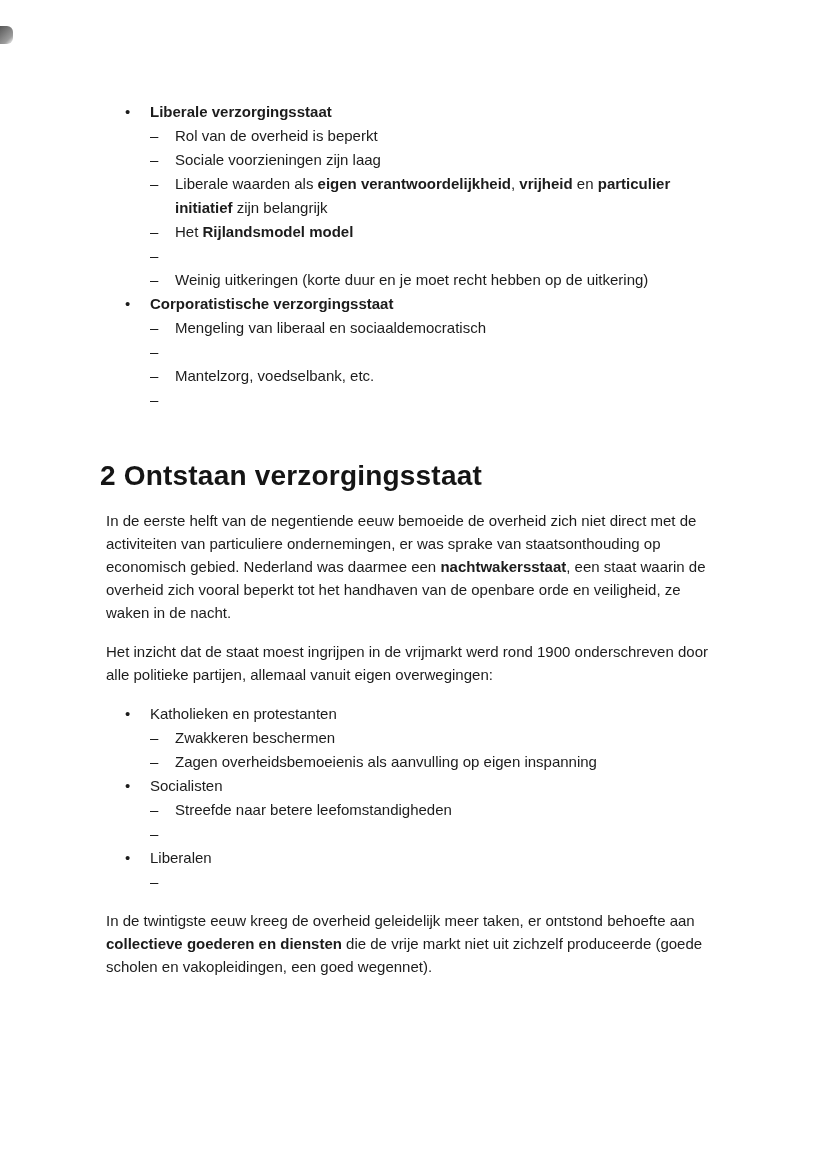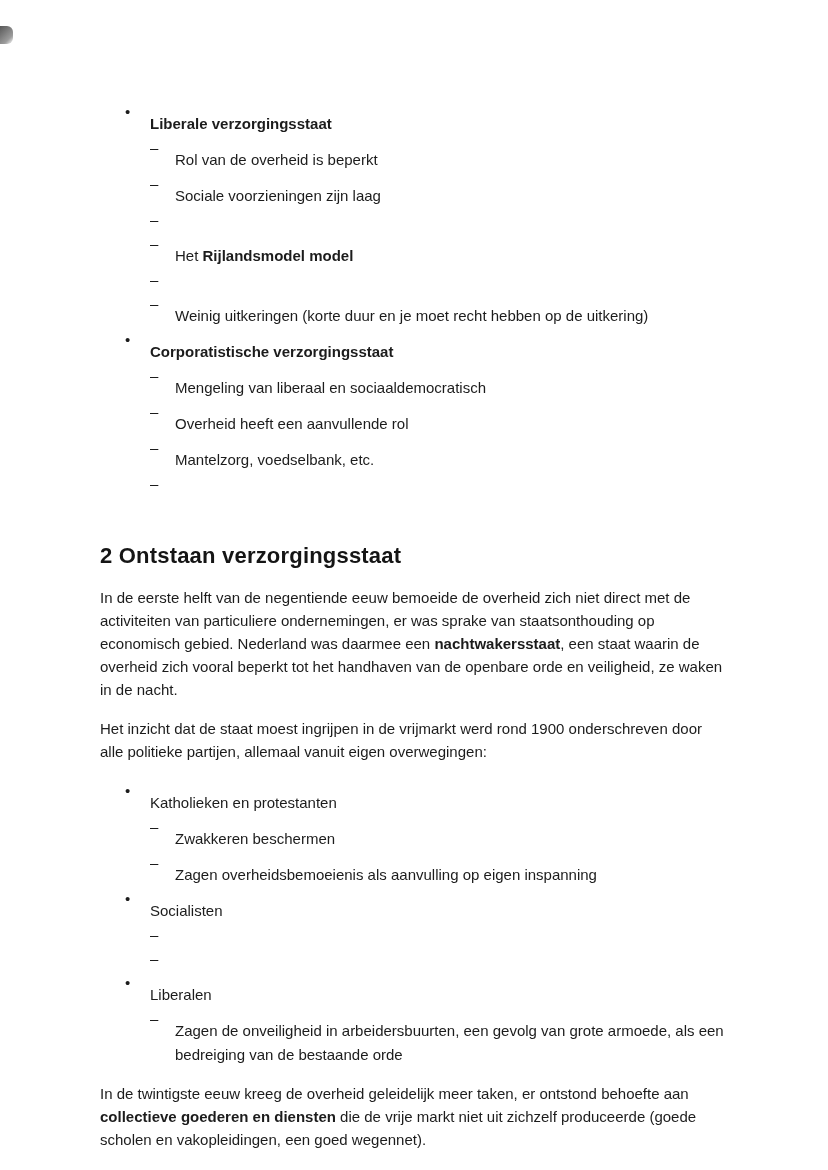--- a/index.html
+++ b/index.html
@@ -29,32 +29,32 @@
     background: linear-gradient(135deg, #3a3a3a 0%, #8a8a8a 70%, transparent 100%);
     border-radius: 0 6px 6px 0;
     opacity: 0.85;
   }
   .b { font-weight: 700; }
   .list { margin: 0 0 15px 0; }
   .li { display: flex; line-height: 24px; }
   .li.top { padding-left: 25px; }
   .li.sub { padding-left: 50px; }
   .li .marker { flex: 0 0 25px; }
-  .li .text { flex: 1 1 auto; margin-top: 12px; }
+  .li .text { flex: 1 1 auto; }
   .li.top .text { font-weight: inherit; }
   .heading {
-    font-size: 22px;
+    font-size: 28px;
     font-weight: 700;
     color: #151515;
     line-height: 1.25;
     margin: 46px 0 16px 0;
     letter-spacing: 0.2px;
   }
   p.para {
-    margin: 0 0 16px 0;
+    margin: 0 0 16px 6px;
     line-height: 23px;
   }
 </style>
 </head>
 <body>
 
 <div class="page">
 
   <div class="artifact"></div>
 
@@ -67,20 +67,21 @@
     <div class="li sub">
       <span class="marker">–</span>
       <span class="text"><span>Rol van de overheid is beperkt</span></span>
     </div>
     <div class="li sub">
       <span class="marker">–</span>
       <span class="text"><span>Sociale voorzieningen zijn laag</span></span>
     </div>
     <div class="li sub">
       <span class="marker">–</span>
+      <span class="text"><span>Liberale waarden als </span><span class="b">eigen verantwoordelijkheid</span><span>, </span><span class="b">vrijheid</span><span> en </span><span class="b">particulier initiatief</span><span> zijn belangrijk</span></span>
     </div>
     <div class="li sub">
       <span class="marker">–</span>
       <span class="text"><span>Het </span><span class="b">Rijlandsmodel model</span></span>
     </div>
     <div class="li sub">
       <span class="marker">–</span>
     </div>
     <div class="li sub">
       <span class="marker">–</span>
@@ -90,21 +91,20 @@
     <div class="li top">
       <span class="marker">•</span>
       <span class="text"><span class="b">Corporatistische verzorgingsstaat</span></span>
     </div>
     <div class="li sub">
       <span class="marker">–</span>
       <span class="text"><span>Mengeling van liberaal en sociaaldemocratisch</span></span>
     </div>
     <div class="li sub">
       <span class="marker">–</span>
-      <span class="text"><span>Overheid heeft een aanvullende rol</span></span>
     </div>
     <div class="li sub">
       <span class="marker">–</span>
       <span class="text"><span>Mantelzorg, voedselbank, etc.</span></span>
     </div>
     <div class="li sub">
       <span class="marker">–</span>
     </div>
 
   </section>
@@ -128,31 +128,31 @@
       <span class="marker">–</span>
       <span class="text"><span>Zagen overheidsbemoeienis als aanvulling op eigen inspanning</span></span>
     </div>
 
     <div class="li top">
       <span class="marker">•</span>
       <span class="text"><span>Socialisten</span></span>
     </div>
     <div class="li sub">
       <span class="marker">–</span>
+      <span class="text"><span>Streefde naar betere leefomstandigheden</span></span>
     </div>
     <div class="li sub">
       <span class="marker">–</span>
     </div>
 
     <div class="li top">
       <span class="marker">•</span>
       <span class="text"><span>Liberalen</span></span>
     </div>
     <div class="li sub">
       <span class="marker">–</span>
-      <span class="text"><span>Zagen de onveiligheid in arbeidersbuurten, een gevolg van grote armoede, als een bedreiging van de bestaande orde</span></span>
     </div>
 
   </section>
 
   <p class="para"><span>In de twintigste eeuw kreeg de overheid geleidelijk meer taken, er ontstond behoefte aan </span><span class="b">collectieve goederen en diensten</span><span> die de vrije markt niet uit zichzelf produceerde (goede scholen en vakopleidingen, een goed wegennet).</span></p>
 
 </div>
 
 </body></html>

